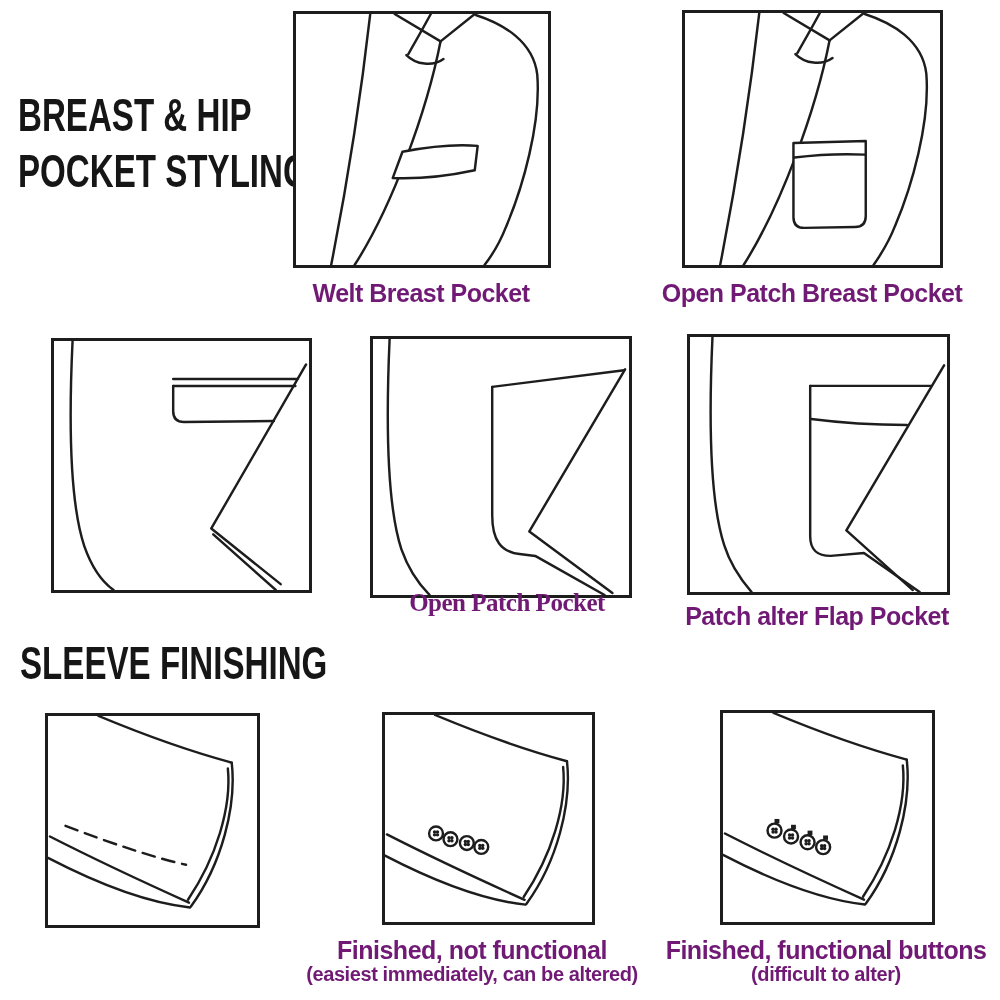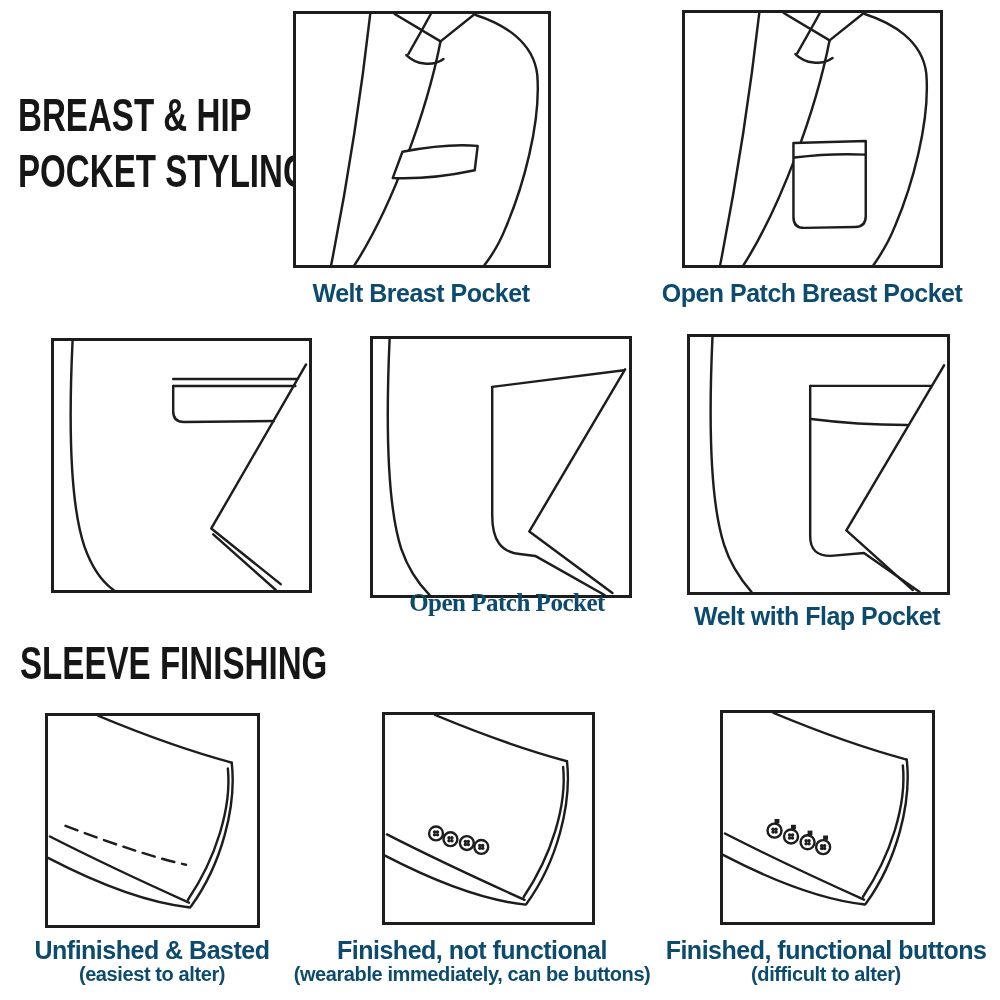--- a/index.html
+++ b/index.html
@@ -5,21 +5,21 @@
   html,body{margin:0;padding:0;background:#ffffff;}
   body{width:1000px;height:1000px;position:relative;overflow:hidden;
        font-family:"Liberation Sans",sans-serif;color:#1d1d1d;}
   .stage{position:absolute;inset:0;background:#ffffff;}
   .heading{position:absolute;font-weight:900;font-size:46px;line-height:1;
            color:#161616;transform:scaleX(0.72);transform-origin:left top;
            letter-spacing:0px;white-space:nowrap;}
   .fig-box{position:absolute;border:3px solid #1d1d1d;background:#ffffff;box-sizing:border-box;}
   .fig-box svg{position:absolute;left:0;top:0;width:100%;height:100%;}
   .caption{position:absolute;text-align:center;font-weight:700;font-size:25px;
-           line-height:1.08;letter-spacing:-0.5px;color:#0c4a6e;white-space:nowrap;}
+           line-height:1.08;letter-spacing:-0.5px;color:#701a75;white-space:nowrap;}
   .subcaption{font-size:20px;font-weight:700;letter-spacing:-0.4px;}
   path,line,circle,rect{stroke:#1d1d1d;fill:none;stroke-width:2.5;stroke-linecap:round;stroke-linejoin:round;}
   .fillw{fill:#ffffff;}
   .ink{fill:#1d1d1d;stroke:none;}
   .dashed{stroke-dasharray:13 8;}
 </style>
 </head>
 <body>
 
 <div class="stage">
@@ -82,21 +82,21 @@
     <svg viewBox="0 0 263 261" preserveAspectRatio="none">
       <path d="M23,0 C19,88 21,170 35,213 C41,232 50,246 63,261"></path>
       <path d="M123,50 L247,50"></path>
       <path d="M124,84 C155,88 190,90 222,90"></path>
       <path d="M123,50 L123,204 C123,219 131,224 144,224 L178,221 L235,261"></path>
       <path d="M260,29 L160,198 L228,259"></path>
     </svg>
   </div>
 
   <div class="caption" style="left:327px;top:589px;width:360px;font-family:Liberation Serif, serif;">Open Patch Pocket</div>
-  <div class="caption" style="left:637px;top:603px;width:360px;">Welt with Flap Pocket</div>
+  <div class="caption" style="left:637px;top:603px;width:360px;">Patch alter Flap Pocket</div>
 
   <div class="fig-box" style="left:45px;top:713px;width:215px;height:215px;">
     <svg viewBox="0 0 215 215" preserveAspectRatio="none">
       <path d="M52,0 C100,20 152,38 189,48"></path>
       <path d="M189,48 C194,92 179,152 147,196"></path>
       <path d="M185,54 C189,94 173,146 144,189"></path>
       <path d="M2,124 C55,151 105,174 145,192"></path>
       <path d="M0,146 C50,172 100,192 146,197"></path>
       <path class="dashed" d="M18,113 C65,131 110,146 142,153"></path>
     </svg>
@@ -163,28 +163,24 @@
         <rect class="ink" x="103" y="126" width="5" height="4.5"></rect>
         <circle class="fillw" cx="103" cy="138" r="7.2"></circle>
           <circle class="ink" cx="101.5" cy="136.5" r="1.8"></circle>
           <circle class="ink" cx="104.5" cy="136.5" r="1.8"></circle>
           <circle class="ink" cx="101.5" cy="139.5" r="1.8"></circle>
           <circle class="ink" cx="104.5" cy="139.5" r="1.8"></circle>
       </g>
     </svg>
   </div>
 
-  <div class="caption" style="left:2px;top:937px;width:300px;">
-    <div>Unfinished &amp; Basted</div>
-    <div class="subcaption">(easiest to alter)</div>
-  </div>
 
   <div class="caption" style="left:282px;top:937px;width:380px;">
     <div>Finished, not functional</div>
-    <div class="subcaption">(wearable immediately, can be buttons)</div>
+    <div class="subcaption">(easiest immediately, can be altered)</div>
   </div>
 
   <div class="caption" style="left:646px;top:937px;width:360px;">
     <div>Finished, functional buttons</div>
     <div class="subcaption">(difficult to alter)</div>
   </div>
 
 </div>
 
 </body></html>

